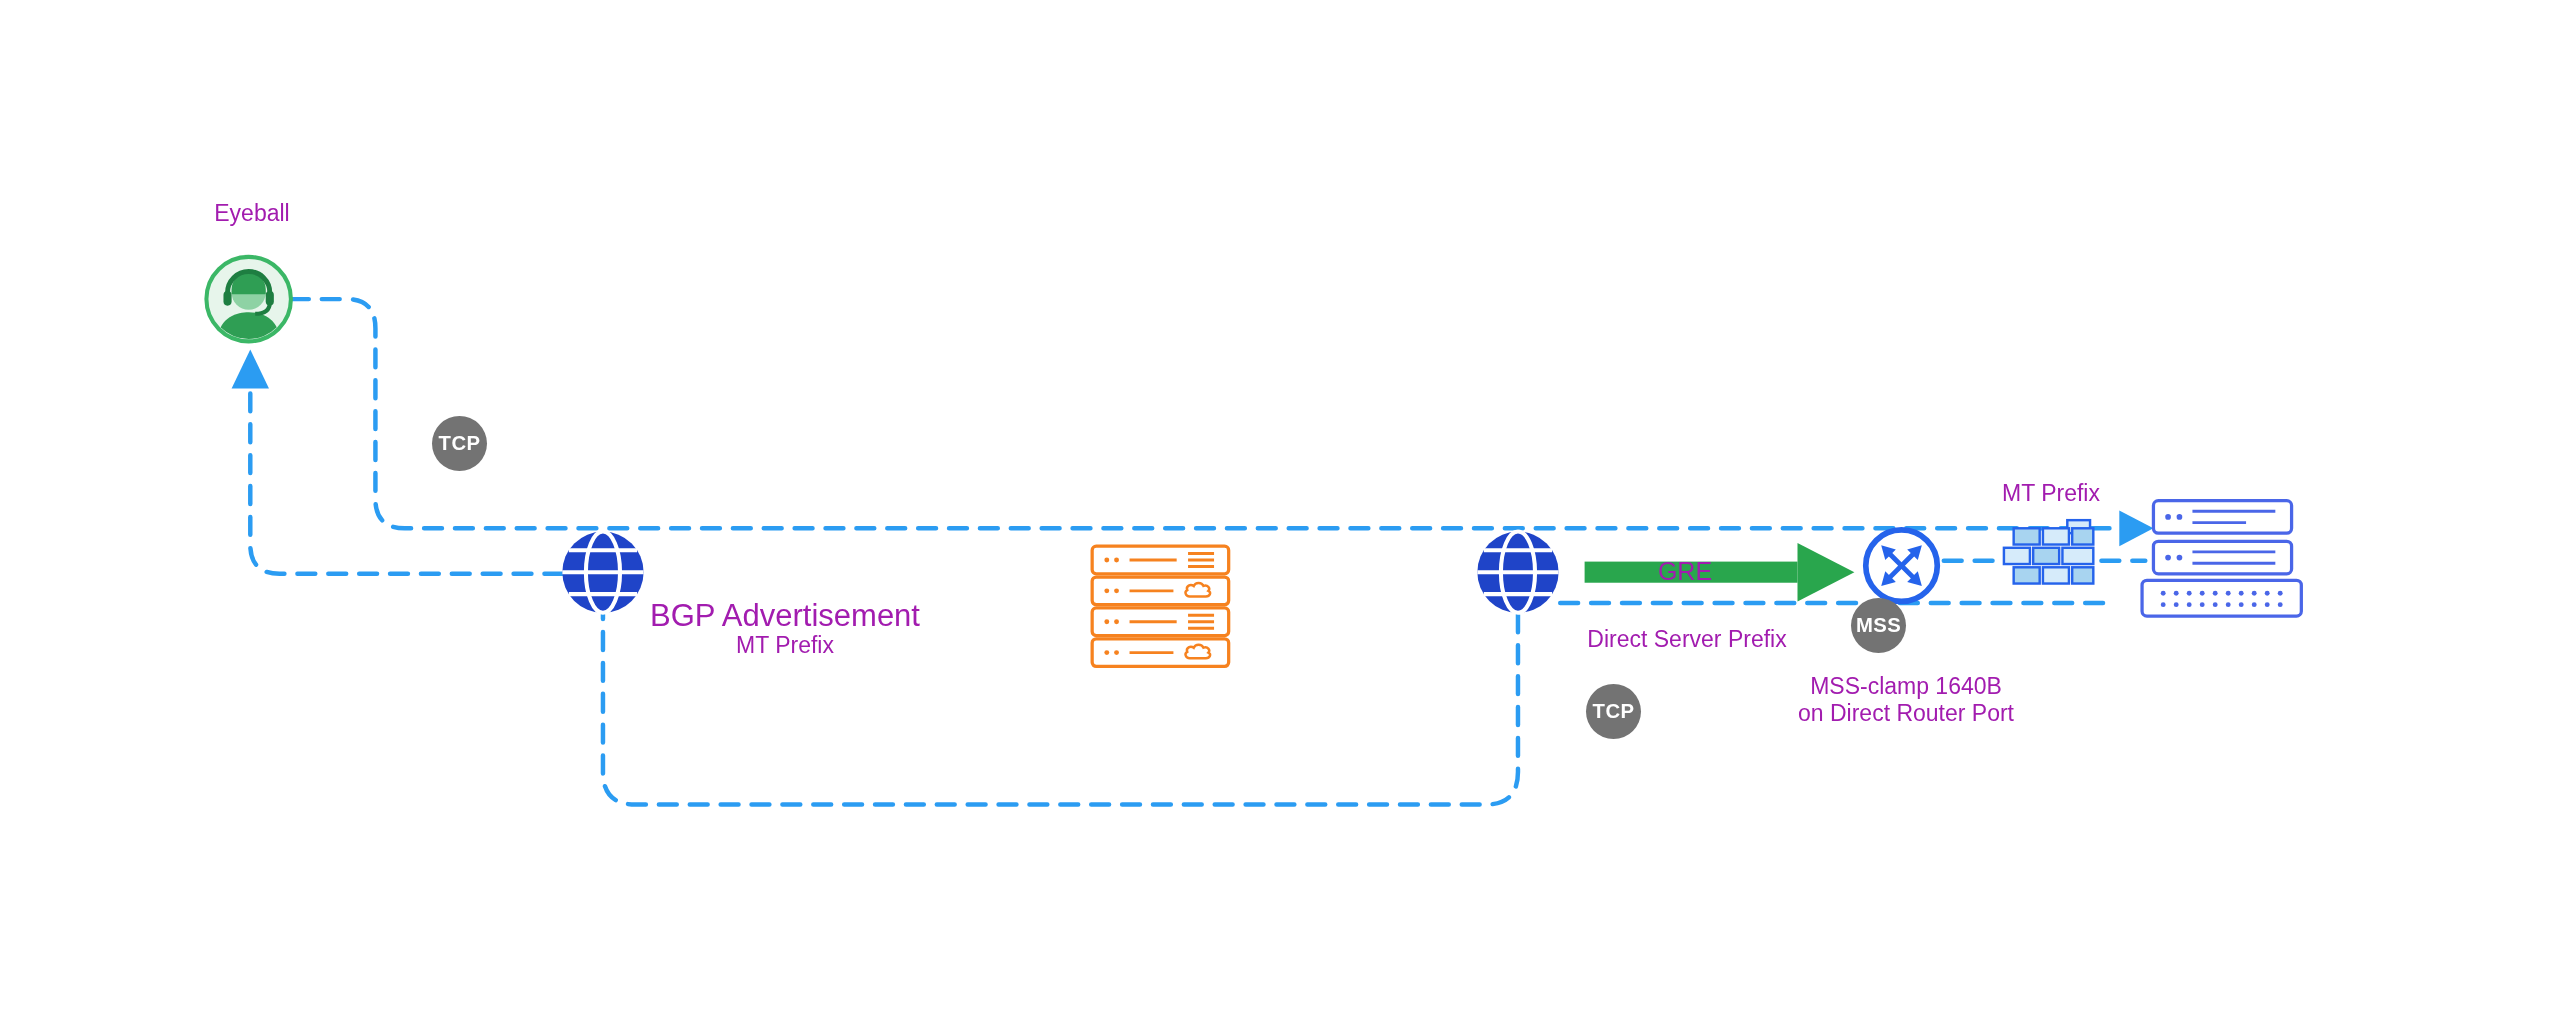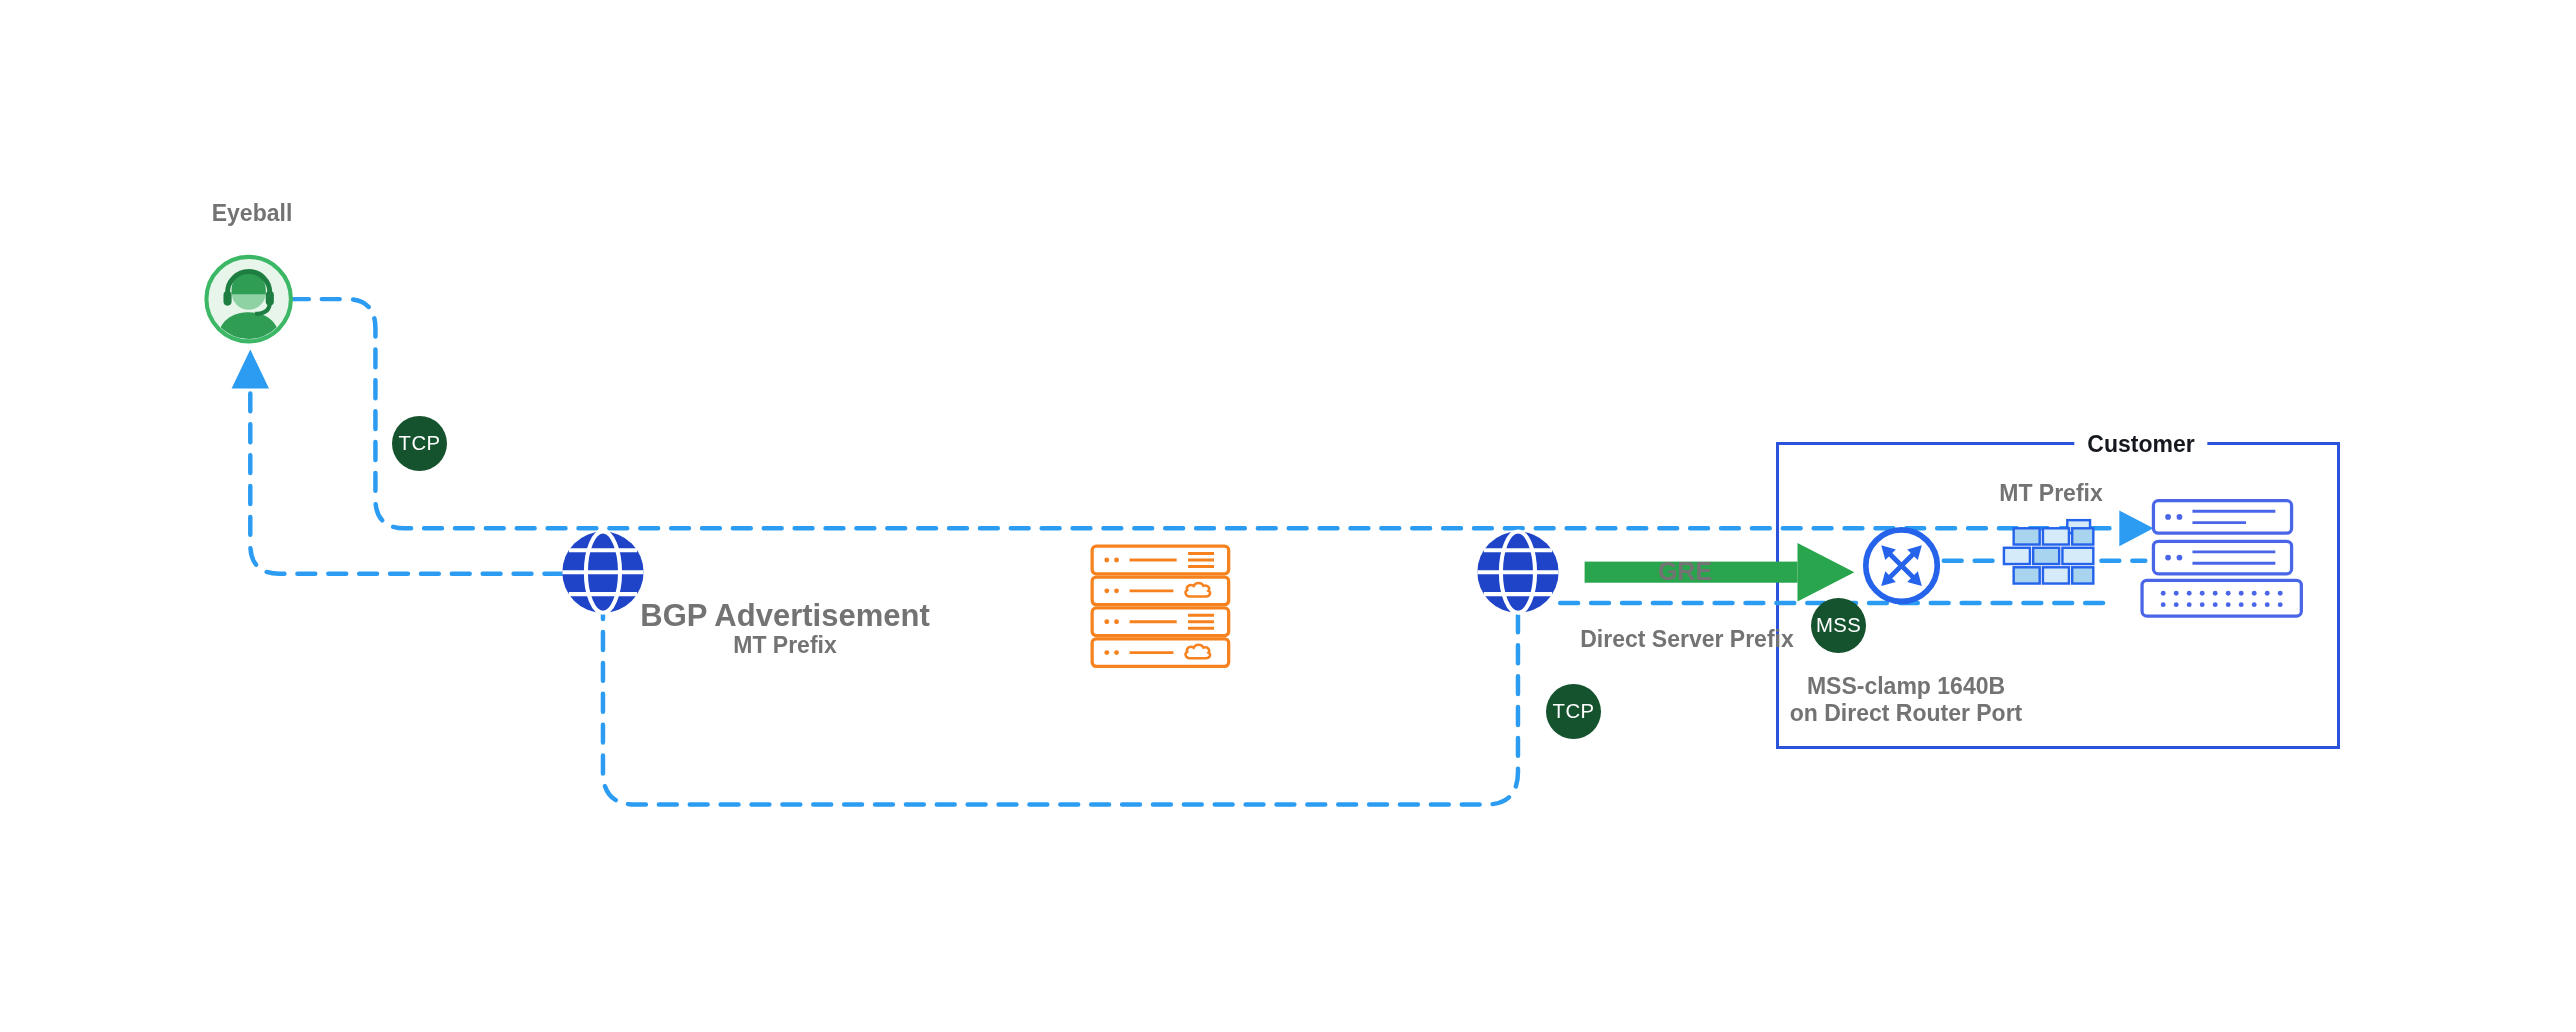--- a/index.html
+++ b/index.html
@@ -7,34 +7,35 @@
     position:relative;
     width:2576px;height:1033px;
     background:#ffffff;
     font-family:"Liberation Sans", sans-serif;
     overflow:hidden;
   }
   svg.layer{position:absolute;left:0;top:0;}
   .lbl{
     position:absolute;
     transform:translate(-50%,-50%);
-    font-weight:bold;
-    color:#737373;
+    font-weight:normal;
+    color:#a21caf;
     white-space:nowrap;
   }
   .badge{
     position:absolute;
     width:55px;height:55px;
     border-radius:50%;
-    background:#14532d;
+    background:#737373;
     color:#ffffff;
-    font-weight:normal;
+    font-weight:bold;
     font-size:20.3px;
     display:flex;align-items:center;justify-content:center;
     letter-spacing:0.4px;
+    margin-left:40px;
   }
   .box{
     position:absolute;
     border:3.3px solid;
     box-sizing:border-box;
     background:transparent;
   }
   .boxlbl{
     position:absolute;
     top:-14px;
@@ -46,23 +47,20 @@
     color:#15181E;
     white-space:nowrap;
   }
 </style>
 </head>
 <body>
 
 <div id="canvas">
 
 
-  <div class="box" style="left:1776px;top:442px;width:564px;height:307px;border-color:#2B52DB;">
-    <span class="boxlbl" style="left:362px;">Customer</span>
-  </div>
 
   <svg class="layer" width="2576" height="1033" viewBox="0 0 3170 1271">
     <defs>
       <clipPath id="avclip">
           <circle cx="0" cy="0" r="49"></circle>
         </clipPath>
     </defs>
 
     <g stroke="#2B9CF2" stroke-width="5.5" fill="none" stroke-dasharray="22 16" stroke-linecap="round">
       <path d="M 358 368 H 426 Q 462 368 462 404 V 614 Q 462 650 498 650 H 2606"></path>

